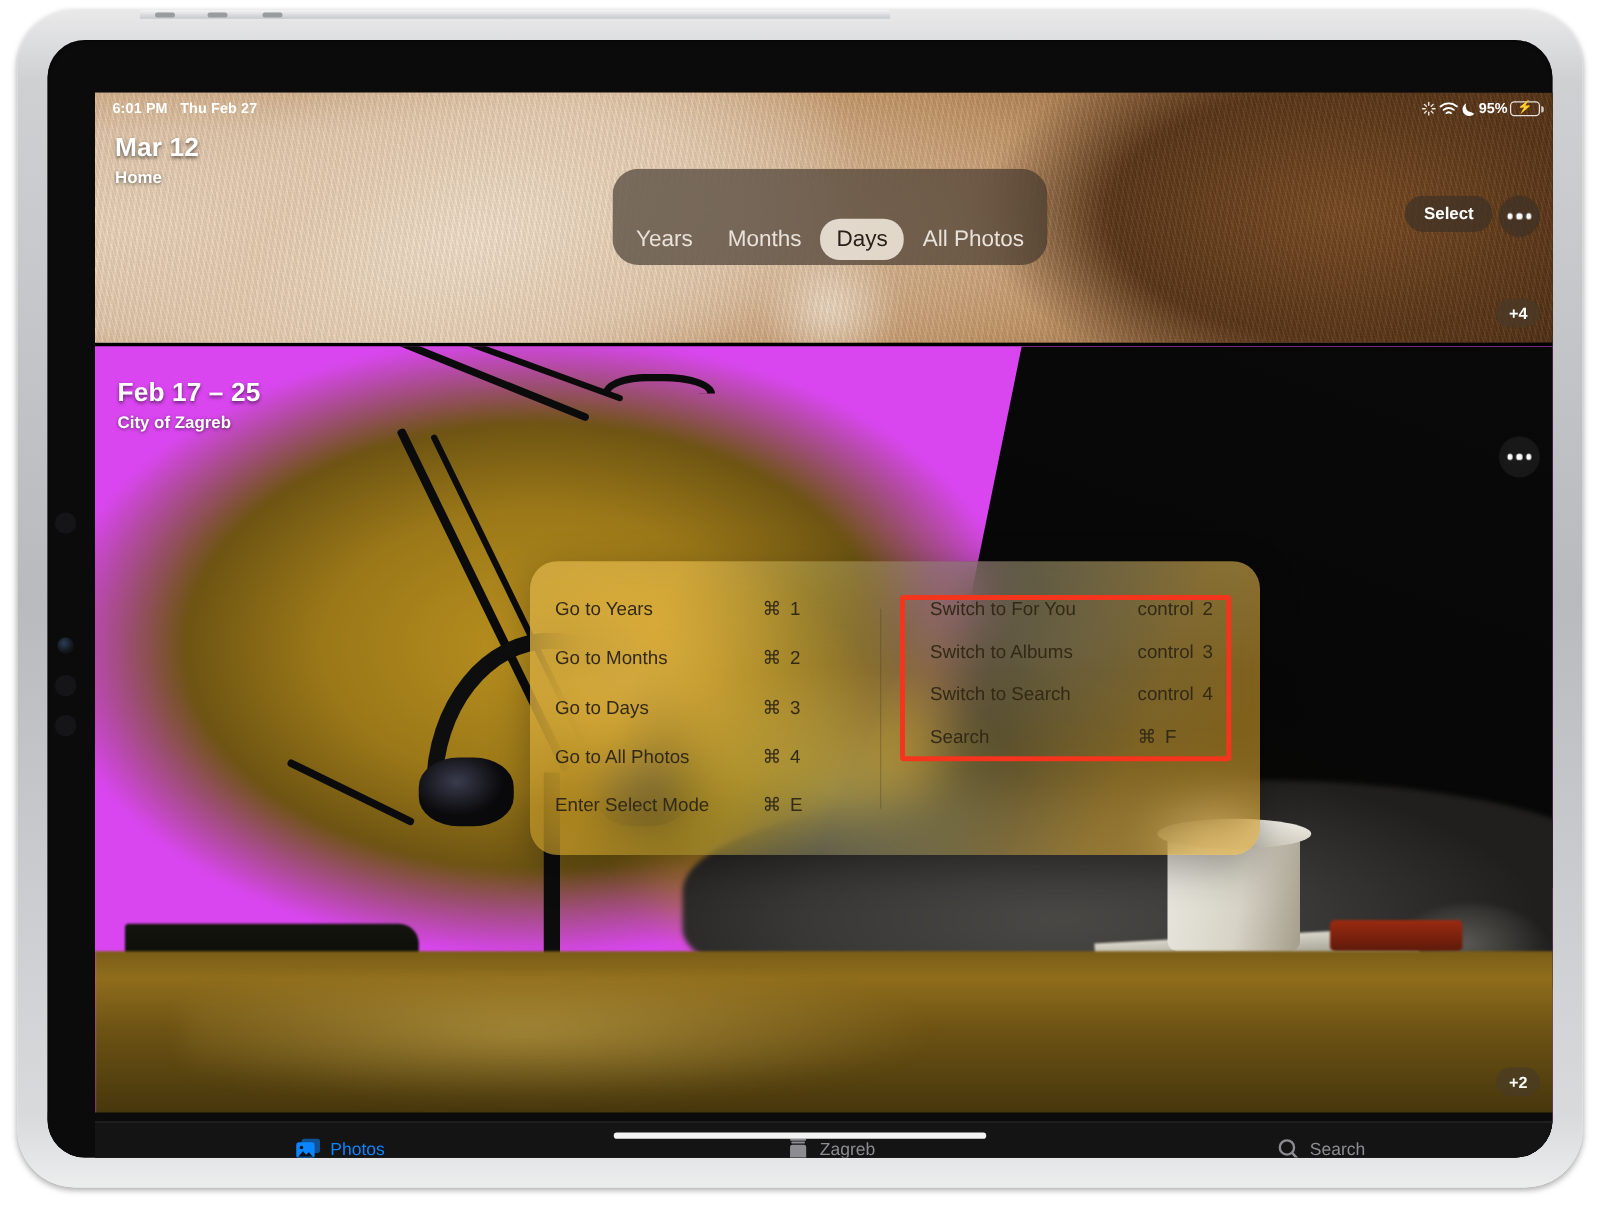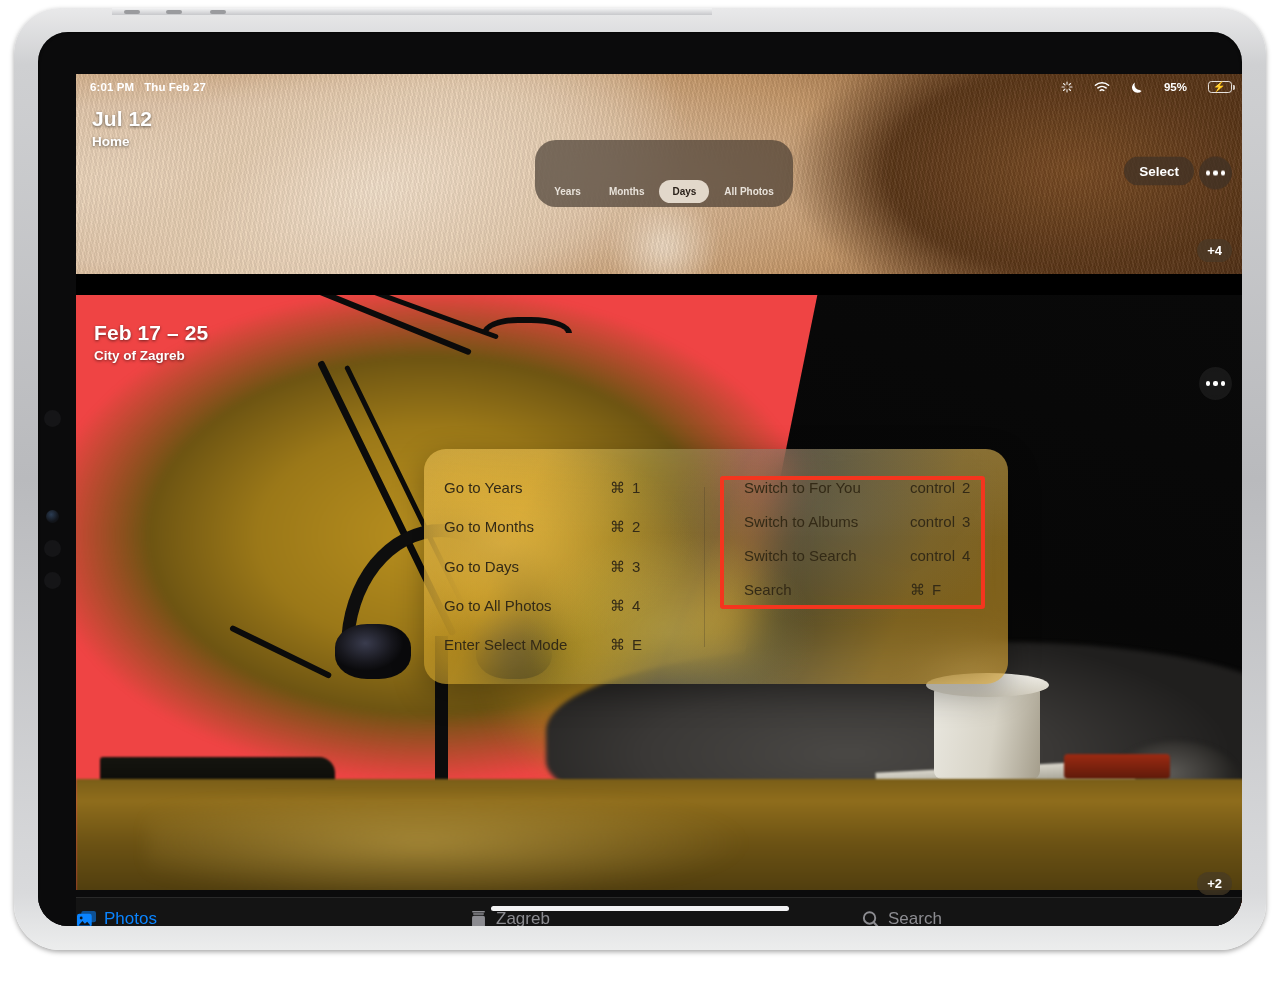--- a/index.html
+++ b/index.html
@@ -101,24 +101,24 @@
   #photo-group-top .fur-dark {
     position: absolute; right: -4%; top: -10%;
     width: 48%; height: 130%;
     background: radial-gradient(60% 70% at 60% 45%, #7a4c24 0%, #5a3618 55%, rgba(60,36,17,0) 85%);
     filter: blur(4px);
   }
 
   
   #photo-group-main {
     position: absolute;
-    left: 0; top: 221px;
+    left: 0; top: 203px;
     width: 1176px; height: 620px;
     overflow: hidden;
-    background: #ef4444;
+    background: #d946ef;
   }
   .wall-glow {
     position: absolute; left: -4%; top: -6%;
     width: 74%; height: 86%;
     background: radial-gradient(52% 54% at 46% 52%, #b9901f 0%, #9b7818 38%, #6d5412 62%, rgba(48,37,10,0) 86%);
     filter: blur(3px);
   }
   .wall-glow2 {
     position: absolute; left: 30%; top: 30%;
     width: 46%; height: 62%;
@@ -257,21 +257,21 @@
     left: 0; top: 0;
     width: 100%; height: 26px;
     z-index: 8;
     color: #fff;
     font-size: 11.5px;
     display: flex;
     align-items: center;
     padding: 0 20px 0 14px;
   }
   #status-left { display: flex; gap: 10px; align-items: center; font-weight: bold; letter-spacing: .1px; }
-  #status-right { margin-left: auto; display: flex; gap: 21px; align-items: center; font-weight: bold; }
+  #status-right { margin-left: auto; display: flex; gap: 2px; align-items: center; font-weight: bold; }
   #battery-pct { font-size: 11.5px; }
   .batt-shell {
     position: relative;
     width: 24px; height: 12px;
     border: 1.3px solid rgba(255,255,255,.85);
     border-radius: 3.4px;
     padding: 1.3px;
   }
   .batt-shell::after {
     content: "";
@@ -304,22 +304,22 @@
   #segmented-control {
     display: flex;
     align-items: center;
     gap: 2px;
     background: rgba(56,46,38,.62);
     backdrop-filter: blur(16px);
     border-radius: 21px;
     padding: 4px 6px;
   }
   .seg-item {
-    font-size: 10px;
-    font-weight: bold;
+    font-size: 18px;
+    font-weight: normal;
     color: #e8e2da;
     padding: 6px 13px;
     border-radius: 16px;
     white-space: nowrap;
     cursor: pointer;
     margin-top: 36px;
   }
   .seg-item.active {
     background: rgba(235,226,214,.92);
     color: #2a211a;
@@ -464,23 +464,24 @@
     background: #141414;
     border-top: .5px solid rgba(255,255,255,.09);
     display: flex;
     align-items: center;
     z-index: 10;
   }
   .tab-item {
     flex: 1;
     display: flex;
     align-items: center;
+    justify-content: center;
     gap: 7px;
     color: #8c8c91;
-    font-size: 17px;
+    font-size: 14px;
     cursor: pointer;
   }
   .tab-item.active { color: #0a84ff; }
   .tab-icon { width: 21px; height: 19px; display: block; }
 
   #home-indicator {
     position: absolute;
     left: 50%; bottom: -30px;
     transform: translateX(-50%);
     width: 298px; height: 5px;
@@ -519,21 +520,21 @@
 
     <div id="screen">
 
       <div id="photo-group-top">
         <div class="fur-light"></div>
         <div class="fur-dark"></div>
         <div class="fur-patch"></div>
         <div class="fur-streaks"></div>
 
         <div class="group-label" style="left:16px; top:32px">
-          <div class="title">Jul 12</div>
+          <div class="title">Mar 12</div>
           <div class="subtitle">Home</div>
         </div>
 
         <div class="count-badge" style="bottom:12px">+4</div>
       </div>
 
       <div id="photo-group-main">
         <div class="wall-glow"></div>
         <div class="wall-glow2"></div>
         <div class="monitor-dark"></div>

